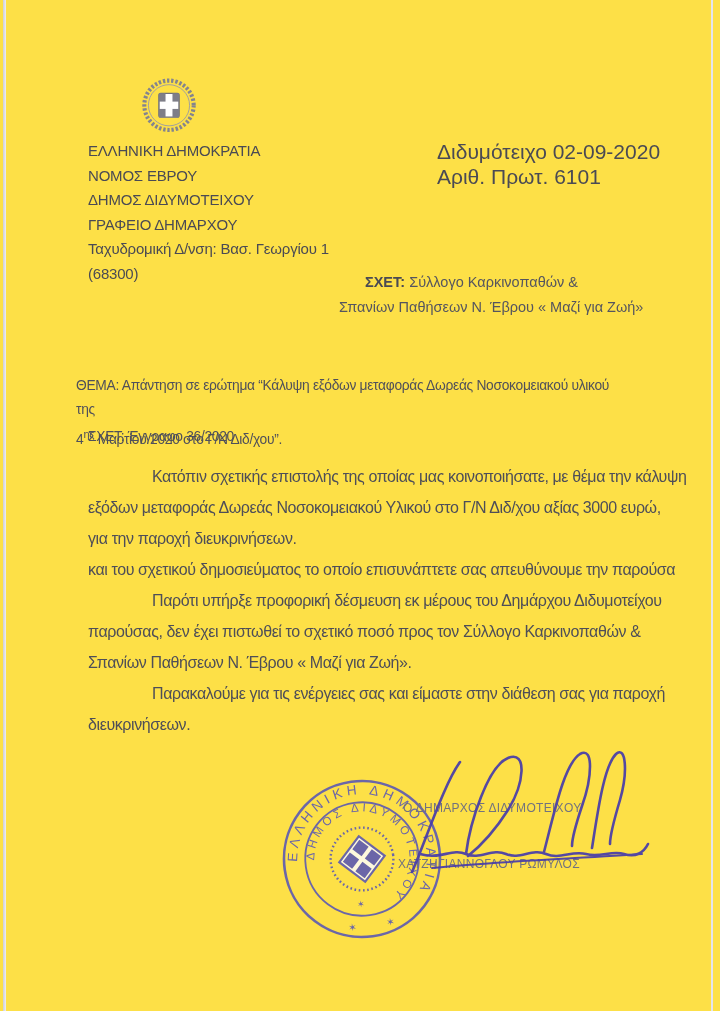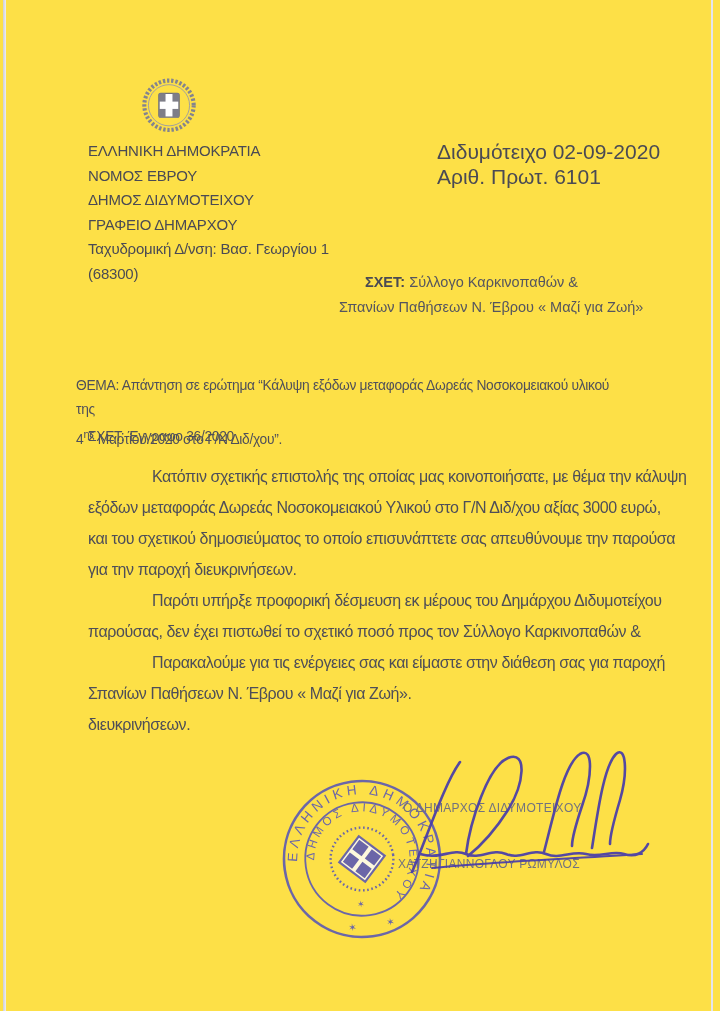--- a/index.html
+++ b/index.html
@@ -78,26 +78,26 @@
 
   <div class="abs subject">
     <div>ΘΕΜΑ: Απάντηση σε ερώτημα “Κάλυψη εξόδων μεταφοράς Δωρεάς Νοσοκομειακού υλικού της</div>
     <div><span>4</span><sup class="s">ης</sup><span> Μαρτίου 2020 στο Γ/Ν Διδ/χου”.</span></div>
   </div>
   <div class="abs reference">ΣΧΕΤ: Έγγραφο 36/2020</div>
 
   <div class="abs body-text">
     <div class="bl first">Κατόπιν σχετικής  επιστολής της οποίας μας κοινοποιήσατε, με θέμα την κάλυψη</div>
     <div class="bl">εξόδων μεταφοράς Δωρεάς Νοσοκομειακού Υλικού στο Γ/Ν Διδ/χου αξίας 3000 ευρώ,</div>
+    <div class="bl last">για την παροχή διευκρινήσεων.</div>
     <div class="bl">και του σχετικού δημοσιεύματος το οποίο επισυνάπτετε σας απευθύνουμε την παρούσα</div>
-    <div class="bl last">για την παροχή διευκρινήσεων.</div>
     <div class="bl first">Παρότι υπήρξε προφορική δέσμευση εκ μέρους του Δημάρχου Διδυμοτείχου</div>
     <div class="bl">παρούσας, δεν έχει πιστωθεί το σχετικό ποσό προς τον Σύλλογο Καρκινοπαθών &amp;</div>
+    <div class="bl last">Σπανίων Παθήσεων Ν. Έβρου  « Μαζί για Ζωή».</div>
     <div class="bl first">Παρακαλούμε για τις ενέργειες σας και είμαστε στην διάθεση σας για παροχή</div>
-    <div class="bl last">Σπανίων Παθήσεων Ν. Έβρου  « Μαζί για Ζωή».</div>
     <div class="bl last">διευκρινήσεων.</div>
   </div>
 
   <div class="abs stamp-wrap">
     <svg width="160" height="160" viewBox="0 0 158 158" style="opacity:.82">
       <defs>
         <path id="arcOuter" d="M 15 79 A 64 64 0 1 1 143 79 A 64 64 0 1 1 15 79"></path>
         <path id="arcInner" d="M 32 79 A 47 47 0 1 1 126 79 A 47 47 0 1 1 32 79"></path>
       </defs>
       <g transform="rotate(-8 79 79)" fill="none" stroke="#4c4cbe">

